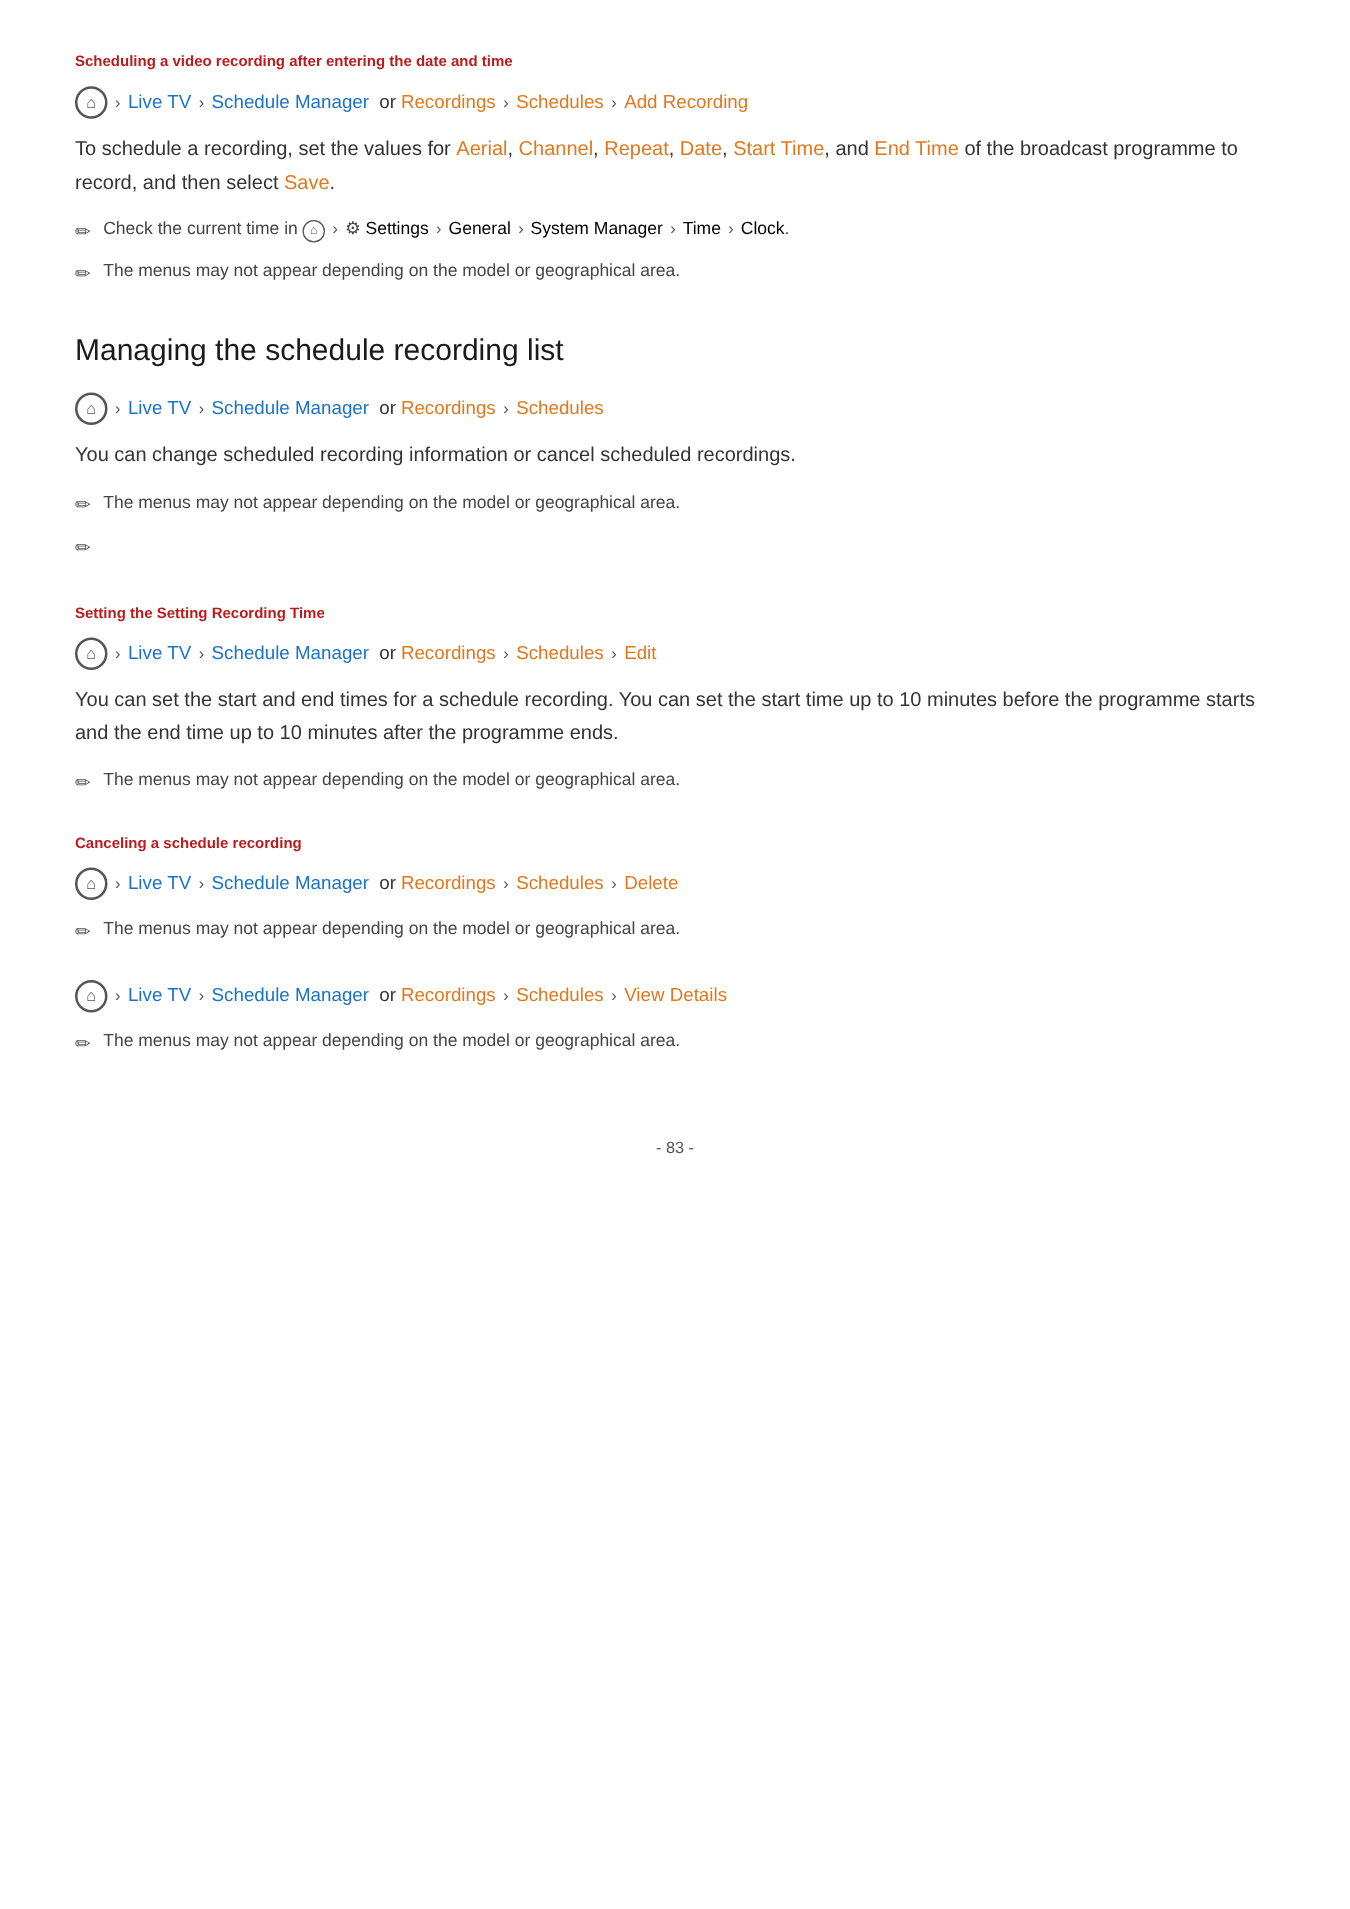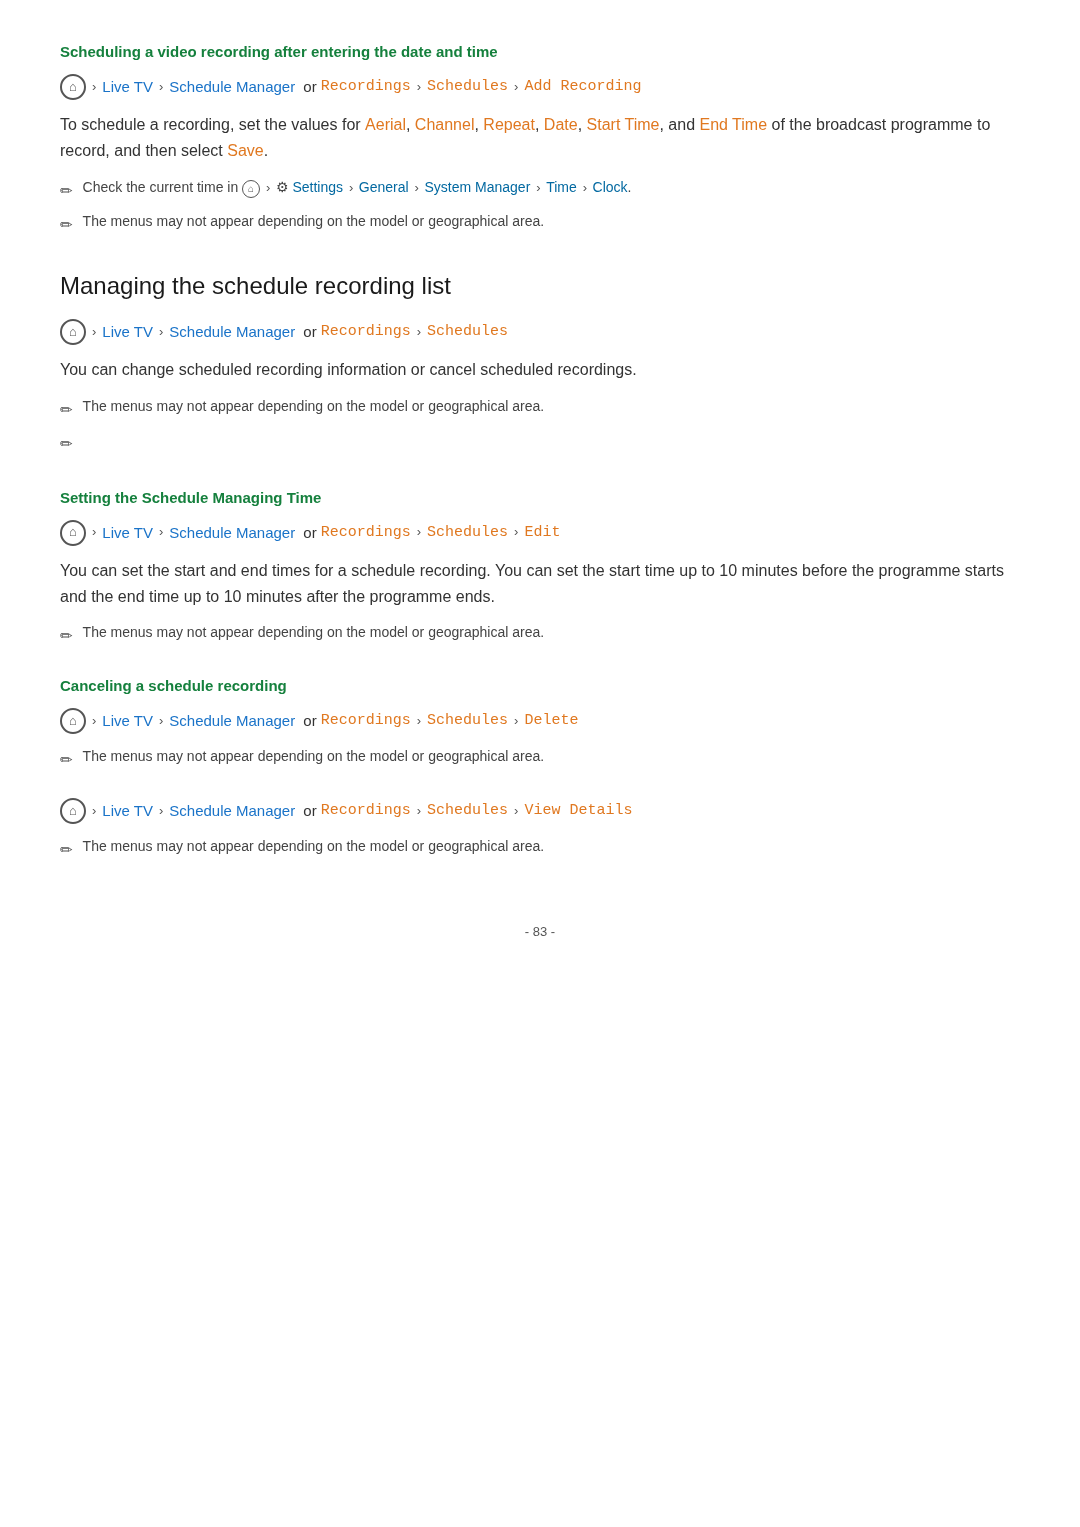--- a/index.html
+++ b/index.html
@@ -12,23 +12,23 @@
       padding: 40px 60px;
       max-width: 1080px;
       min-height: 1527px;
     }
 
     .section {
       margin-bottom: 30px;
     }
 
     .section-title-sm {
-      font-size: 15px;
+      font-size: 12px;
       font-weight: 700;
-      color: #15803d;
+      color: #b91c1c;
       margin-bottom: 10px;
     }
 
     .section-title-lg {
       font-size: 24px;
       font-weight: 400;
       color: #1a1a1a;
       margin-bottom: 14px;
       margin-top: 30px;
     }
@@ -64,21 +64,20 @@
     .nav-link-blue {
       color: #1a73c8;
       font-weight: 500;
       text-decoration: none;
     }
 
     .nav-link-orange {
       color: #e07820;
       font-weight: 500;
       text-decoration: none;
-      font-family: Liberation Mono, monospace;
     }
 
     .nav-text {
       color: #333;
     }
 
     .body-text {
       font-size: 16px;
       color: #333;
       margin-bottom: 12px;
@@ -99,21 +98,21 @@
       margin-top: 2px;
       font-size: 15px;
       color: #555;
     }
 
     .note-text {
       line-height: 1.55;
     }
 
     .inline-link-blue {
-      color: #0369a1;
+      color: #000000;
       font-weight: 500;
     }
 
     .inline-link-orange {
       color: #e07820;
       font-weight: 500;
     }
 
     .settings-icon {
       font-size: 14px;
@@ -193,21 +192,21 @@
     <span class="note-icon">✏</span>
     <span class="note-text">The menus may not appear depending on the model or geographical area.</span>
   </div>
 
   <div class="note-item">
     <span class="note-icon">✏</span>
   </div>
 </div>
 
 <div class="section subsection">
-  <div class="section-title-sm">Setting the Schedule Managing Time</div>
+  <div class="section-title-sm">Setting the Setting Recording Time</div>
 
   <div class="nav-path">
     <span class="nav-home-icon">⌂</span>
     <span class="nav-chevron">›</span>
     <span class="nav-link-blue">Live TV</span>
     <span class="nav-chevron">›</span>
     <span class="nav-link-blue">Schedule Manager</span>
     <span class="nav-text">&nbsp;or</span>
     <span class="nav-link-orange">Recordings</span>
     <span class="nav-chevron">›</span>

